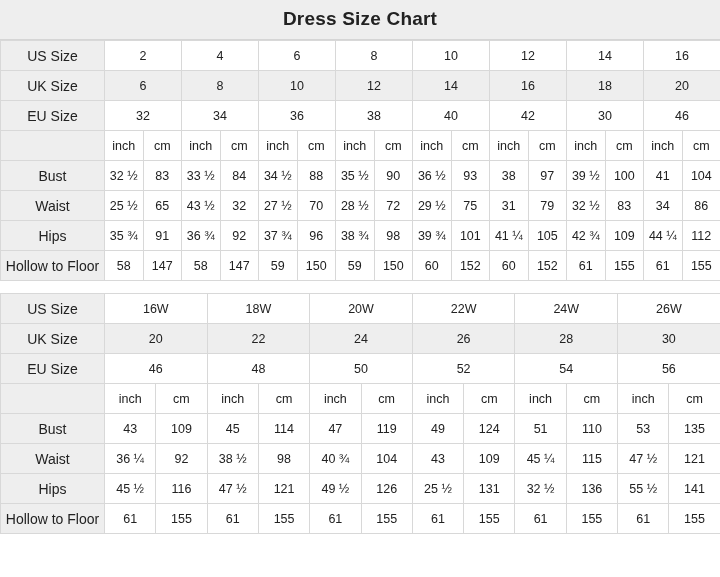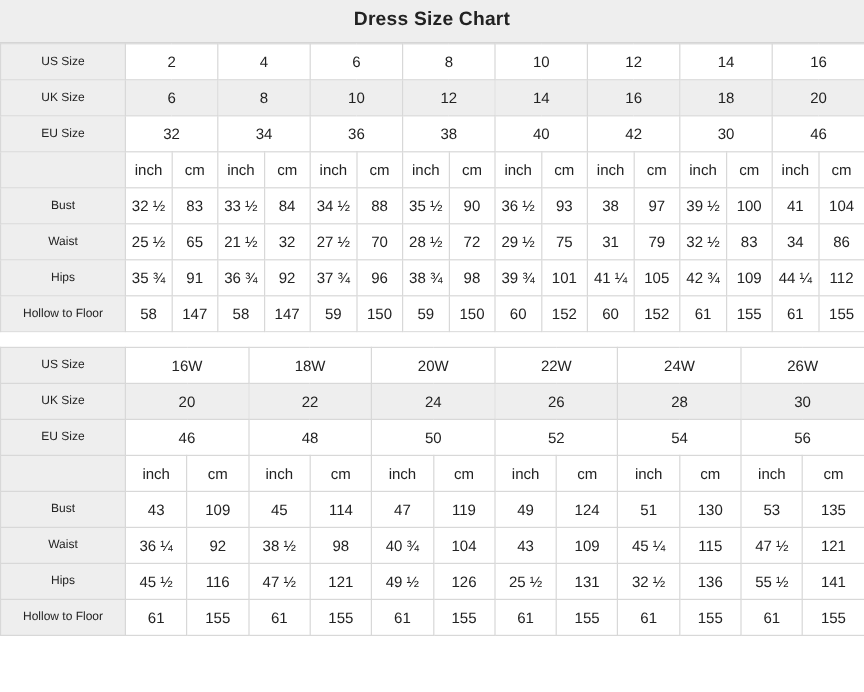--- a/index.html
+++ b/index.html
@@ -14,21 +14,21 @@
     color: #222222;
     overflow: hidden;
   }
   .chart-block {
     width: 720px;
     box-sizing: border-box;
   }
   .chart-title {
     text-align: center;
     font-weight: bold;
-    font-size: 16px;
+    font-size: 19px;
     background: #eeeeee;
     border-bottom: 1px solid #d5d5d5;
     padding: 8px 0 9px 0;
     letter-spacing: 0.2px;
   }
   table.size-table {
     border-collapse: collapse;
     width: 720px;
     table-layout: fixed;
   }
@@ -37,21 +37,21 @@
     text-align: center;
     font-size: 12.5px;
     height: 29px;
     padding: 0 2px;
     background: #ffffff;
     white-space: nowrap;
     overflow: hidden;
   }
   table.size-table td.rowhead {
     background: #eeeeee;
-    font-size: 10px;
+    font-size: 14px;
     text-align: center;
   }
   table.size-table td.unitcell {
     background: #ffffff;
   }
   table.size-table td.blank {
     background: #eeeeee;
   }
   .gap {
     height: 12px;
@@ -152,21 +152,21 @@
         <td>97</td>
         <td>39 ½</td>
         <td>100</td>
         <td>41</td>
         <td>104</td>
       </tr>
       <tr>
         <td class="rowhead">Waist</td>
         <td>25 ½</td>
         <td>65</td>
-        <td>21 ½</td>
+        <td>43 ½</td>
         <td>32</td>
         <td>27 ½</td>
         <td>70</td>
         <td>28 ½</td>
         <td>72</td>
         <td>29 ½</td>
         <td>75</td>
         <td>31</td>
         <td>79</td>
         <td>32 ½</td>
@@ -282,21 +282,21 @@
         <td class="rowhead">Bust</td>
         <td>43</td>
         <td>109</td>
         <td>45</td>
         <td>114</td>
         <td>47</td>
         <td>119</td>
         <td>49</td>
         <td>124</td>
         <td>51</td>
-        <td>130</td>
+        <td>110</td>
         <td>53</td>
         <td>135</td>
       </tr>
       <tr>
         <td class="rowhead">Waist</td>
         <td>36 ¼</td>
         <td>92</td>
         <td>38 ½</td>
         <td>98</td>
         <td>40 ¾</td>

